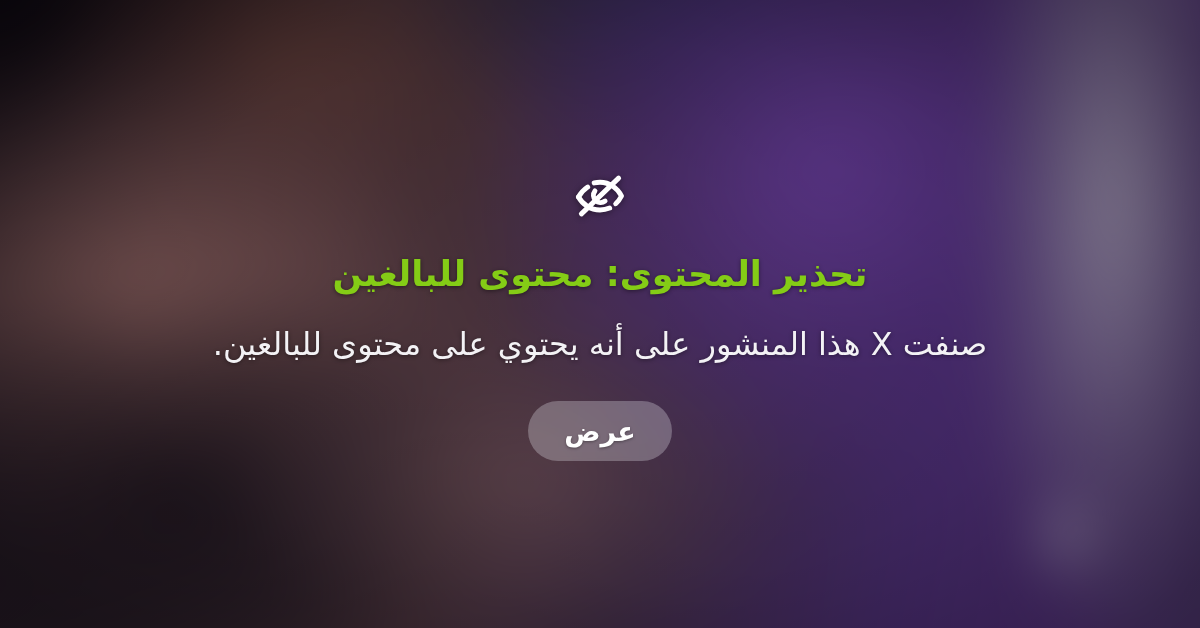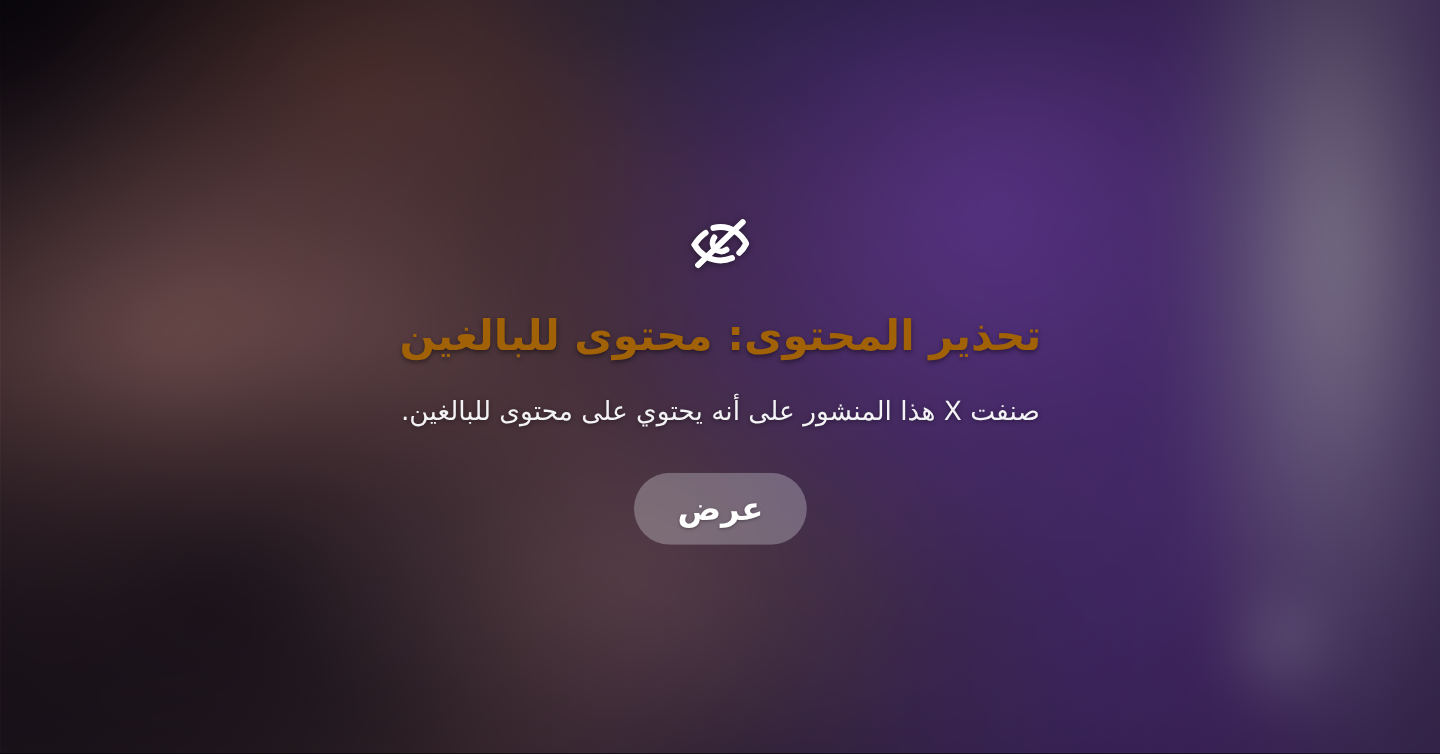--- a/index.html
+++ b/index.html
@@ -151,29 +151,29 @@
     height: 58px;
     margin-bottom: 28px;
     filter: drop-shadow(0 1px 3px rgba(0, 0, 0, 0.45));
   }
 
   #warning-title {
     margin: 0;
     font-size: 35px;
     font-weight: 700;
     line-height: 1.25;
-    color: #a16207;
+    color: #84cc16;
     letter-spacing: 0;
     text-shadow: 0 1px 4px rgba(0, 0, 0, 0.45);
     max-width: 900px;
   }
 
   #warning-body {
     margin: 26px 0 0 0;
-    font-size: 22px;
+    font-size: 32px;
     font-weight: 400;
     line-height: 1.4;
     color: #f3f2f5;
     text-shadow: 0 1px 4px rgba(0, 0, 0, 0.42);
     max-width: 860px;
   }
 
   #view-button {
     margin-top: 34px;
     display: inline-flex;

